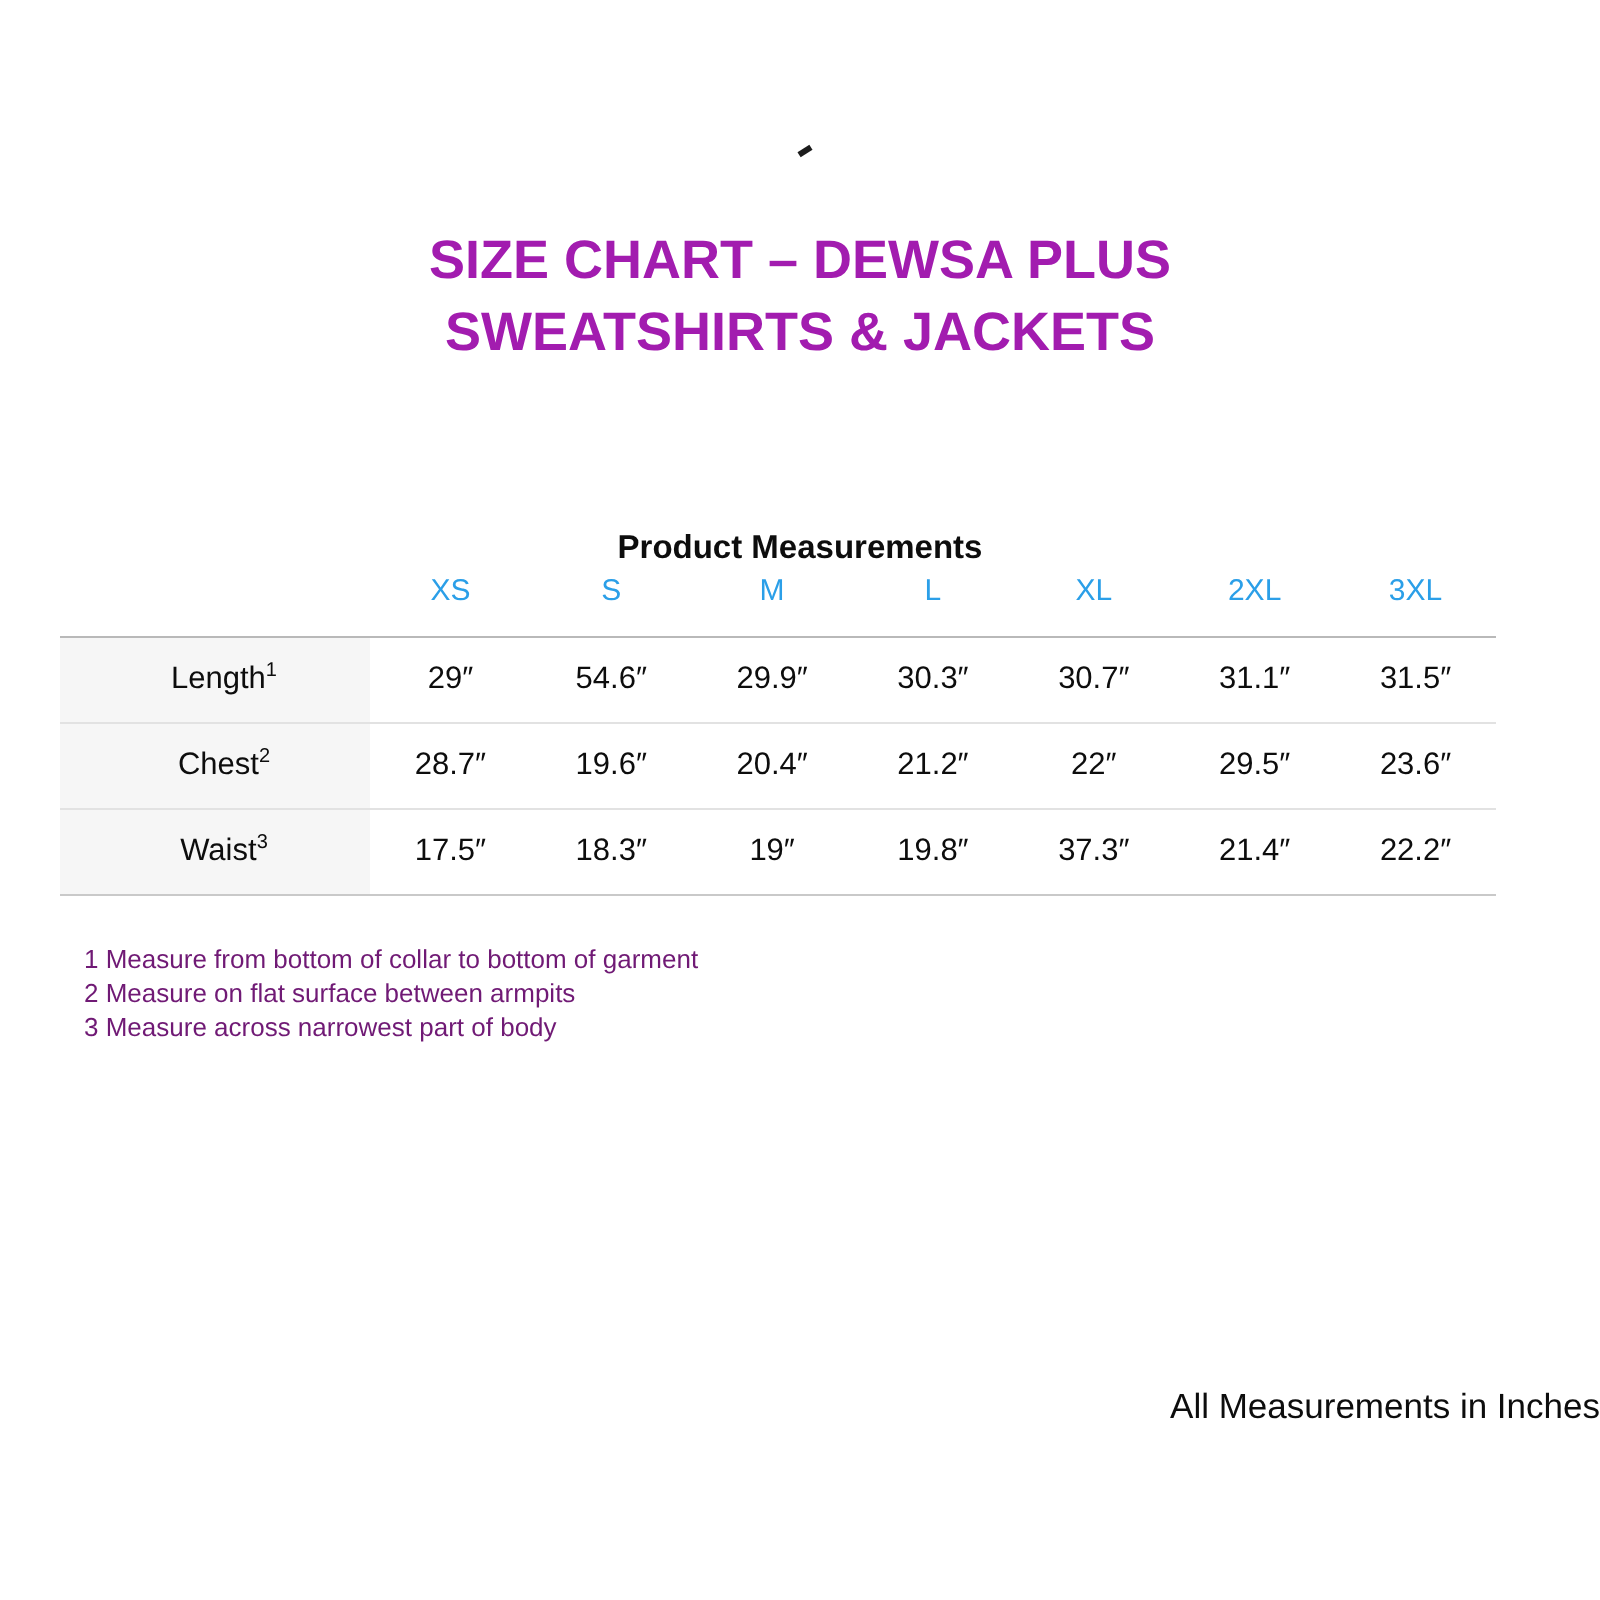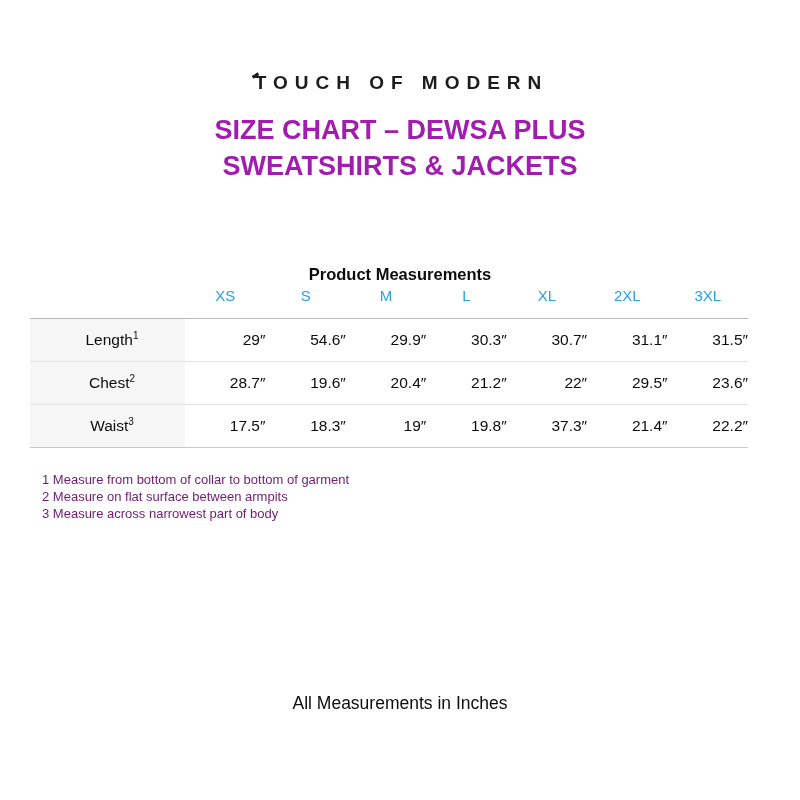--- a/index.html
+++ b/index.html
@@ -87,21 +87,21 @@
     font-size: 15px;
     color: var(--accent-blue, #2b9fe8);
     text-align: center;
     vertical-align: middle;
     padding: 0;
   }
   table.size-table tbody td {
     height: 42px;
     font-size: 15.5px;
     color: #0d0d0d;
-    text-align: right;
+    text-align: center;
     vertical-align: middle;
     padding: 0;
     border-bottom: 1px solid var(--border-light, #e2e2e2);
   }
   table.size-table tbody tr:first-child td {
     border-top: 1px solid var(--border-strong, #b9b9b9);
   }
   table.size-table tbody tr:last-child td {
     border-bottom: 1px solid var(--border-mid, #c9c9c9);
   }
@@ -124,33 +124,33 @@
     line-height: 17px;
     color: #701a75;
   }
 
   
   .footer-note {
     position: absolute;
     top: 693px;
     left: 0;
     width: 100%;
-    text-align: center;
+    text-align: right;
     font-size: 17.5px;
     font-weight: 400;
     color: #0d0d0d;
   }
 </style>
 </head>
 <body>
 
 <div class="page">
 
   <div class="logo">
-    <span class="logo-mark"></span><span>TOUCH OF MODERN</span>
+    <span class="logo-mark"></span>
   </div>
 
   <h1 class="title">
     <span>SIZE CHART – DEWSA PLUS</span><br>
     <span>SWEATSHIRTS &amp; JACKETS</span>
   </h1>
 
   <div class="section-heading">Product Measurements</div>
 
   <div class="table-wrap">

